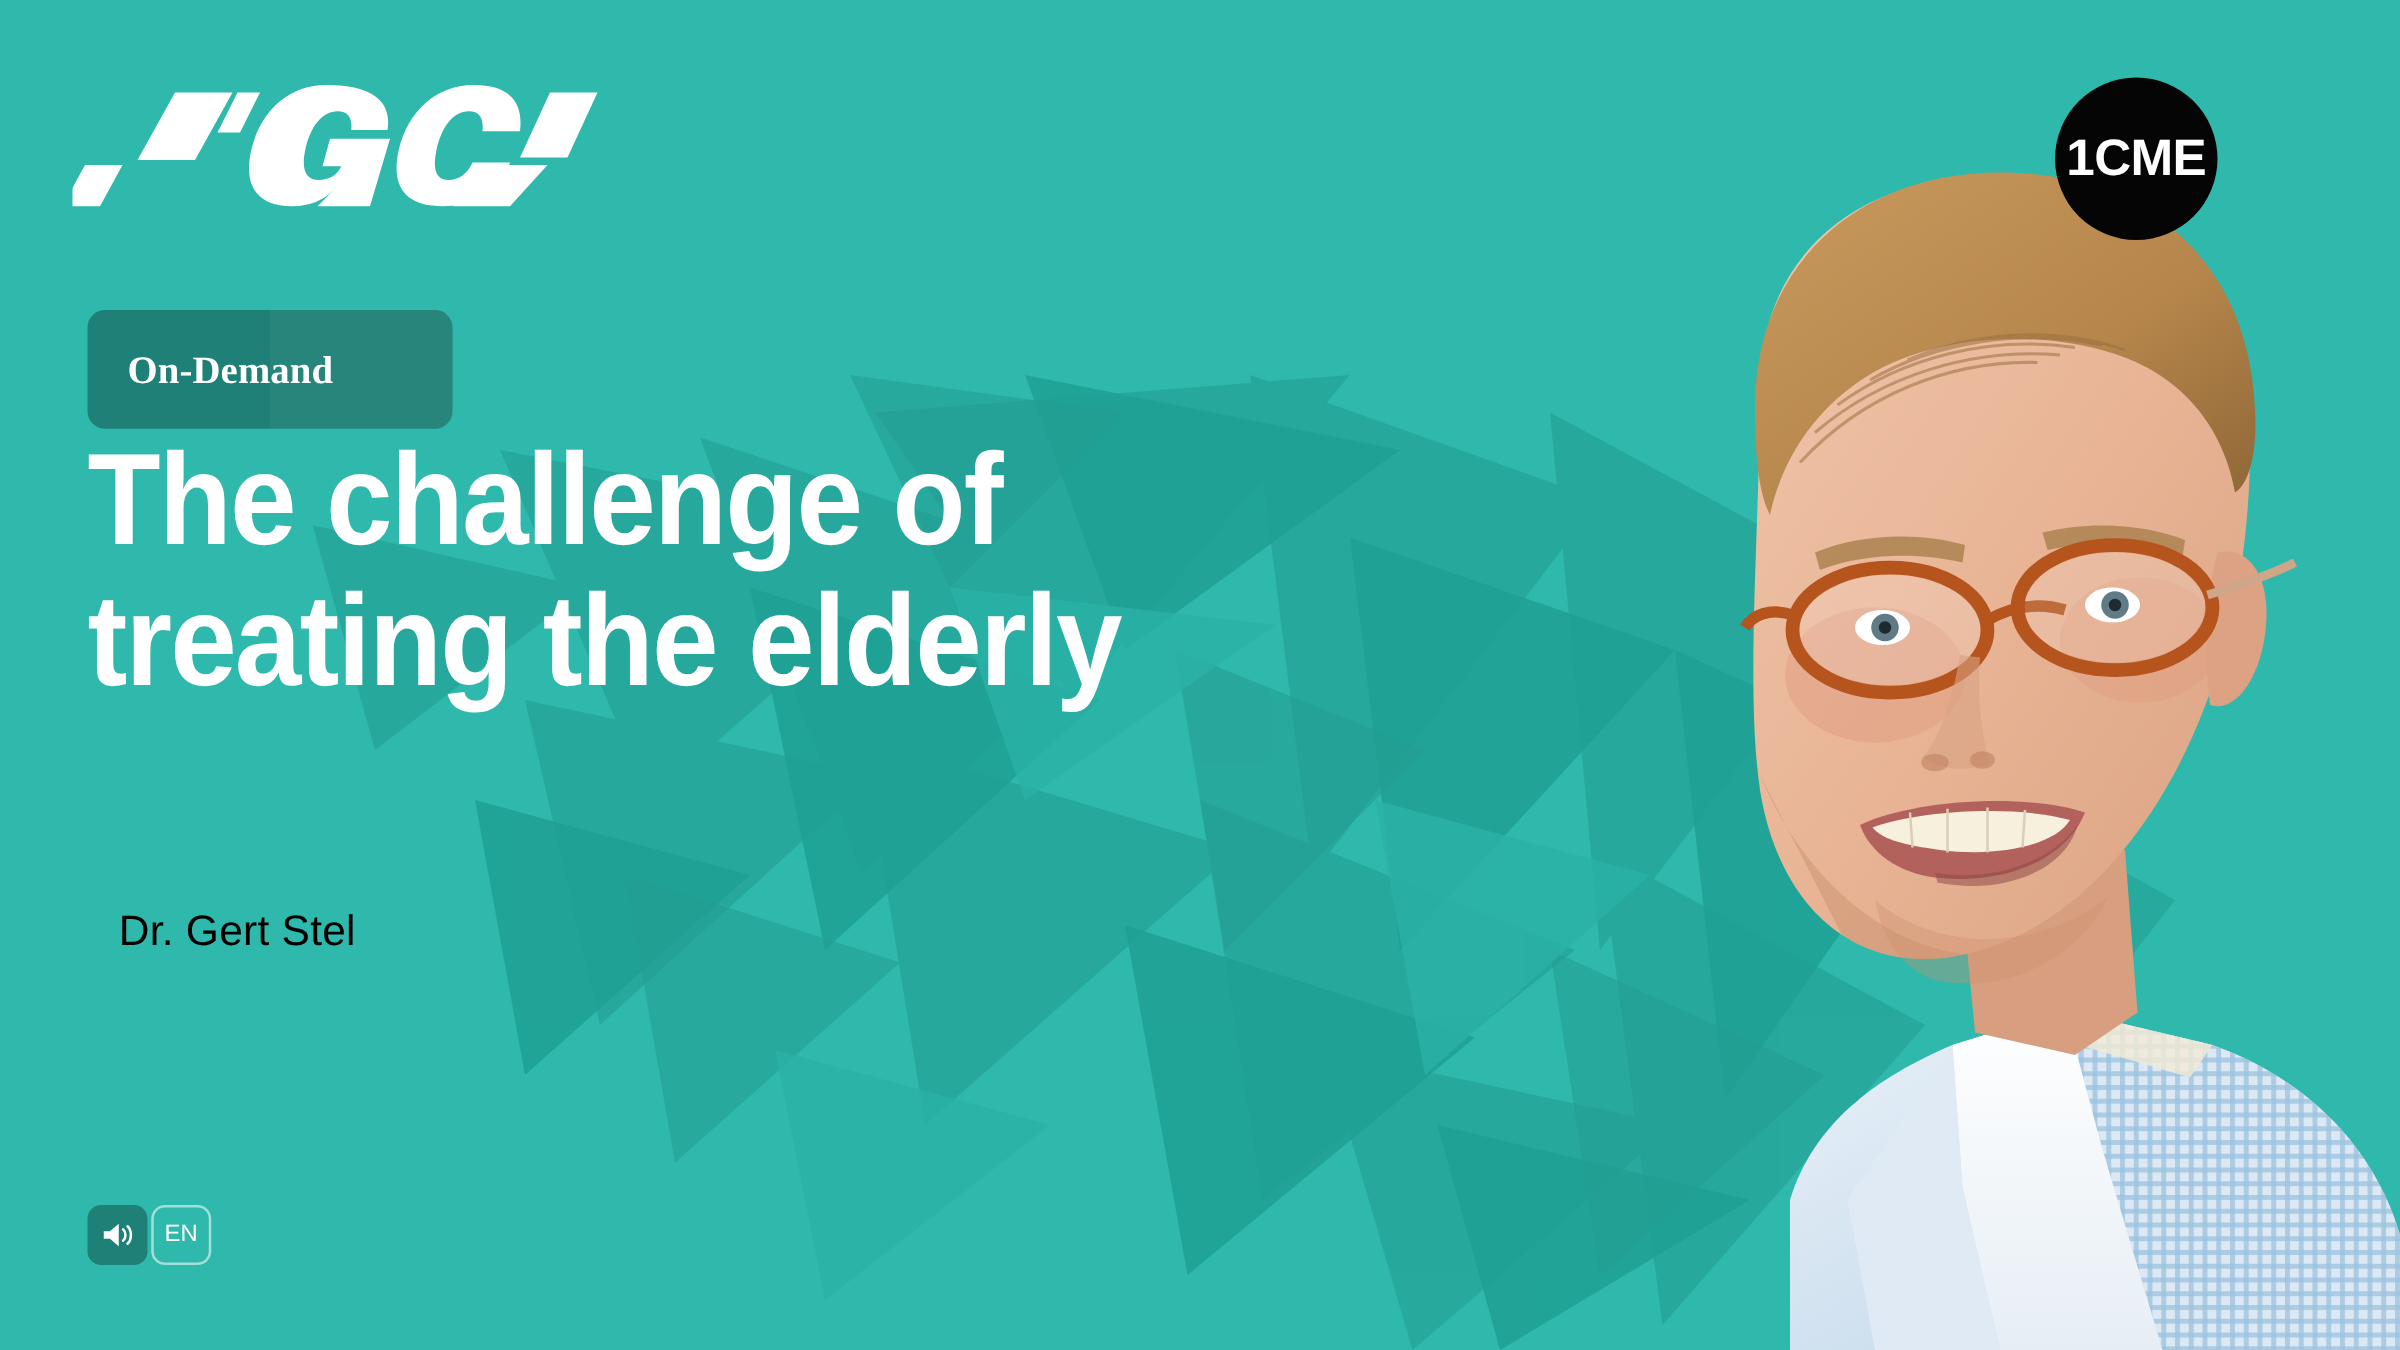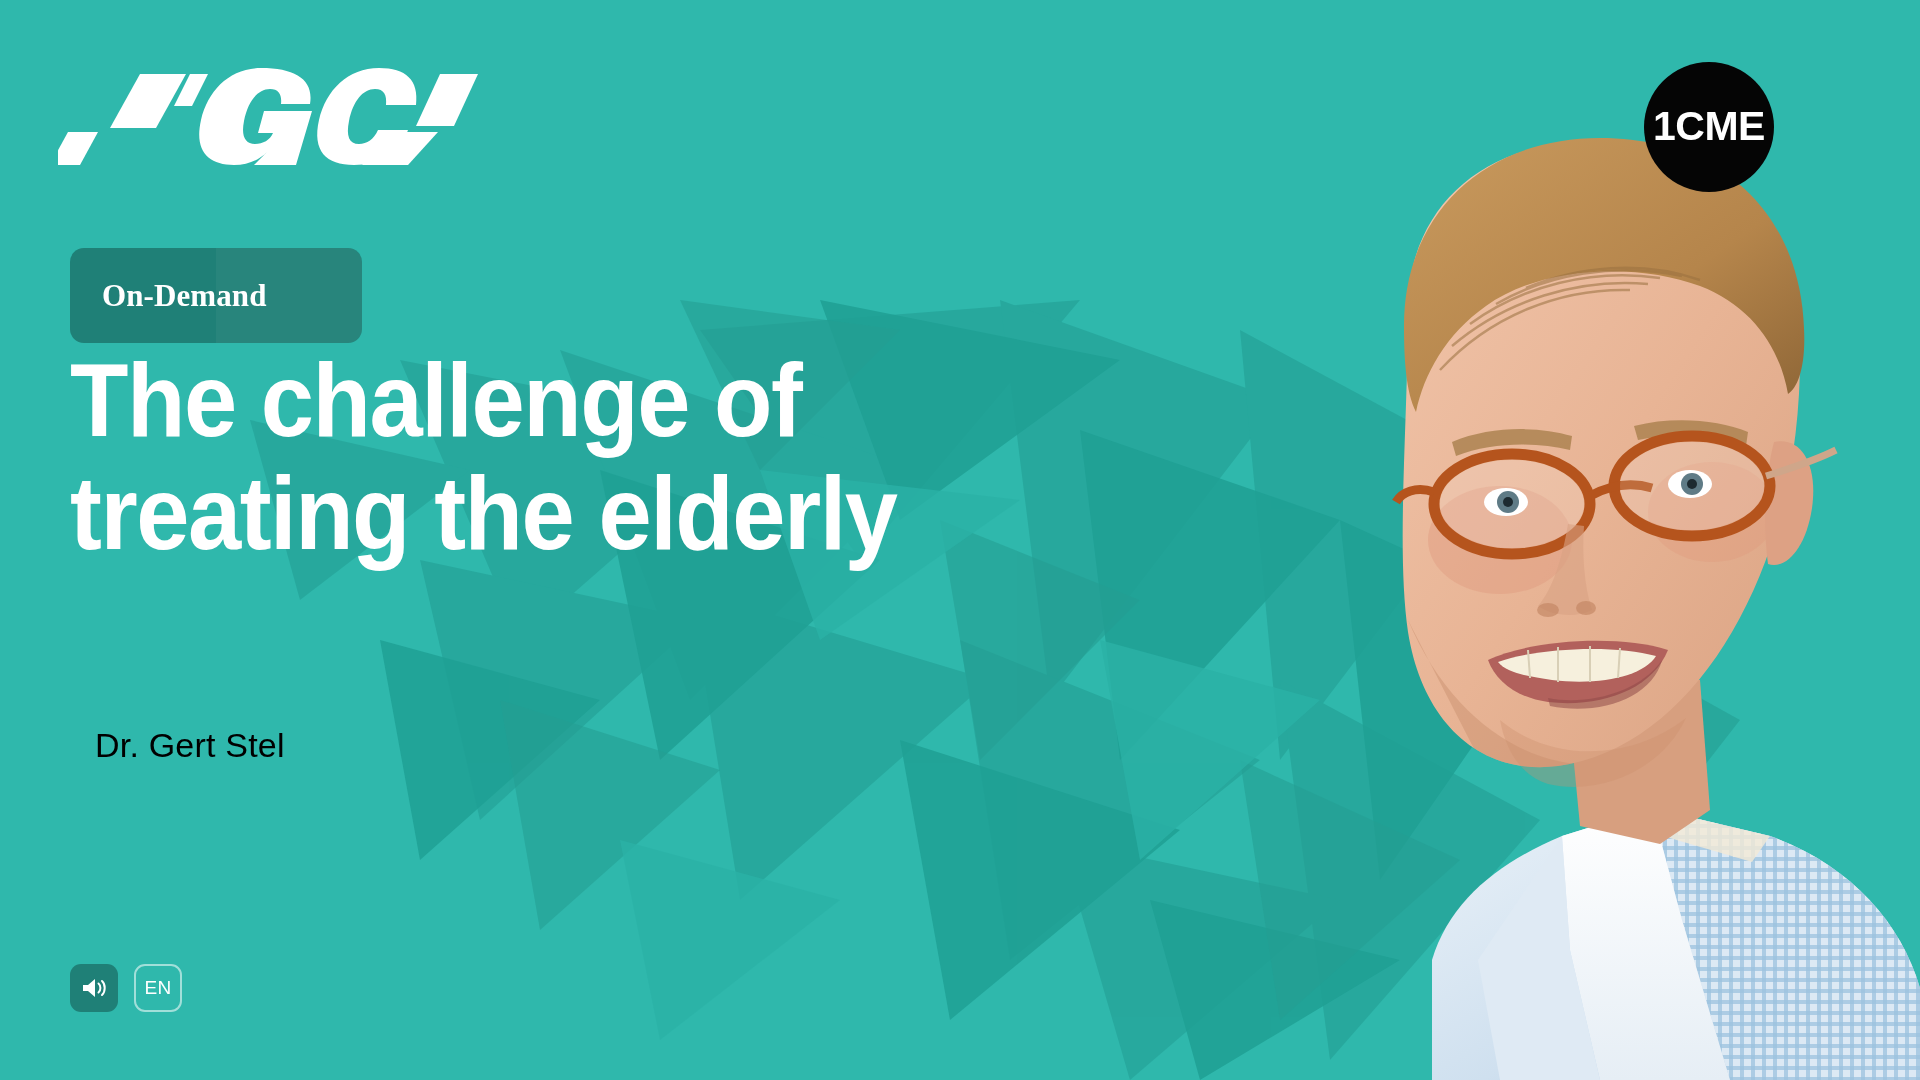--- a/index.html
+++ b/index.html
@@ -104,21 +104,21 @@
     font-size:34px;
     font-weight:normal;
     letter-spacing:0.2px;
     white-space:nowrap;
     margin-left:13px;
   }
 
   
   .controls{
     position:absolute; left:70px; top:964px;
-    display:flex; align-items:center; gap:16px;
+    display:flex; align-items:center; gap:3px;
     z-index:7;
   }
   .ctrl{
     width:48px; height:48px;
     border-radius:11px;
     display:flex; align-items:center; justify-content:center;
   }
   .ctrl-audio{ background:#1F8077; }
   .ctrl-lang{
     background:transparent;

